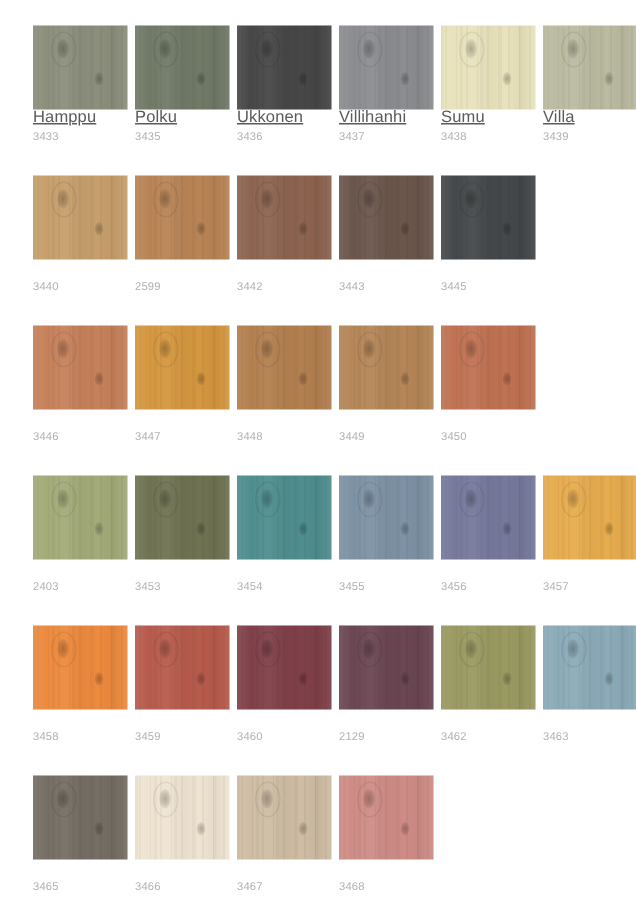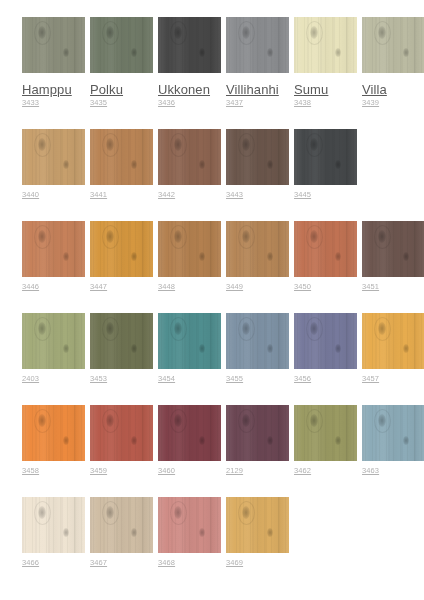--- a/index.html
+++ b/index.html
@@ -90,41 +90,40 @@
 
   .knot-ring {
     position: absolute;
     left: 12px; top: 4px;
     width: 17px; height: 24px;
     border-radius: 50%;
     border: 1px solid rgba(0,0,0,0.07);
   }
 
   .swatch-name {
-    font-size: 13px;
+    font-size: 11px;
     line-height: 10px;
     color: #5a5a5a;
     text-decoration: underline;
-    margin-top: 12px;
+    margin-top: 0;
     white-space: nowrap;
     letter-spacing: 0.1px;
     cursor: pointer;
   }
 
   .swatch-code {
     font-size: 7.5px;
     line-height: 10px;
     color: #b2b2b2;
-    text-decoration: underline;
     margin-top: 3px;
     letter-spacing: 0.1px;
     cursor: pointer;
   }
 
-  .swatch-code.no-name { margin-top: 5px; }
+  .swatch-code.no-name { margin-top: 13px; }
 </style>
 </head>
 <body>
 
 <div class="palette">
     <div class="swatch-row">
       <div class="swatch-cell">
         <div class="swatch-chip" title="3433" style="background: rgb(140, 143, 124);">
           <div class="grain-light"></div>
           <div class="grain"></div>
@@ -203,21 +202,21 @@
         <a class="swatch-code no-name">3440</a>
       </div>
       <div class="swatch-cell">
         <div class="swatch-chip" title="3441" style="background: rgb(185, 132, 85);">
           <div class="grain-light"></div>
           <div class="grain"></div>
           <div class="knot-ring"></div>
           <div class="knot knot-a"></div>
           <div class="knot knot-b"></div>
         </div>
-        <a class="swatch-code no-name">3441</a>
+        <a class="swatch-code no-name">2599</a>
       </div>
       <div class="swatch-cell">
         <div class="swatch-chip" title="3442" style="background: rgb(141, 100, 80);">
           <div class="grain-light"></div>
           <div class="grain"></div>
           <div class="knot-ring"></div>
           <div class="knot knot-a"></div>
           <div class="knot knot-b"></div>
         </div>
         <a class="swatch-code no-name">3442</a>
@@ -287,30 +286,20 @@
       <div class="swatch-cell">
         <div class="swatch-chip" title="3450" style="background: rgb(192, 114, 83);">
           <div class="grain-light"></div>
           <div class="grain"></div>
           <div class="knot-ring"></div>
           <div class="knot knot-a"></div>
           <div class="knot knot-b"></div>
         </div>
         <a class="swatch-code no-name">3450</a>
       </div>
-      <div class="swatch-cell">
-        <div class="swatch-chip" title="3451" style="background: rgb(109, 86, 79);">
-          <div class="grain-light"></div>
-          <div class="grain"></div>
-          <div class="knot-ring"></div>
-          <div class="knot knot-a"></div>
-          <div class="knot knot-b"></div>
-        </div>
-        <a class="swatch-code no-name">3451</a>
-      </div>
     </div>
     <div class="swatch-row">
       <div class="swatch-cell">
         <div class="swatch-chip" title="3452" style="background: rgb(163, 171, 121);">
           <div class="grain-light"></div>
           <div class="grain"></div>
           <div class="knot-ring"></div>
           <div class="knot knot-a"></div>
           <div class="knot knot-b"></div>
         </div>
@@ -424,20 +413,30 @@
           <div class="grain"></div>
           <div class="knot-ring"></div>
           <div class="knot knot-a"></div>
           <div class="knot knot-b"></div>
         </div>
         <a class="swatch-code no-name">3463</a>
       </div>
     </div>
     <div class="swatch-row">
       <div class="swatch-cell">
+        <div class="swatch-chip" title="3465" style="background: rgb(117, 110, 100);">
+          <div class="grain-light"></div>
+          <div class="grain"></div>
+          <div class="knot-ring"></div>
+          <div class="knot knot-a"></div>
+          <div class="knot knot-b"></div>
+        </div>
+        <a class="swatch-code no-name">3465</a>
+      </div>
+      <div class="swatch-cell">
         <div class="swatch-chip" title="3466" style="background: rgb(239, 228, 210);">
           <div class="grain-light"></div>
           <div class="grain"></div>
           <div class="knot-ring"></div>
           <div class="knot knot-a"></div>
           <div class="knot knot-b"></div>
         </div>
         <a class="swatch-code no-name">3466</a>
       </div>
       <div class="swatch-cell">
@@ -453,24 +452,14 @@
       <div class="swatch-cell">
         <div class="swatch-chip" title="3468" style="background: rgb(207, 140, 134);">
           <div class="grain-light"></div>
           <div class="grain"></div>
           <div class="knot-ring"></div>
           <div class="knot knot-a"></div>
           <div class="knot knot-b"></div>
         </div>
         <a class="swatch-code no-name">3468</a>
       </div>
-      <div class="swatch-cell">
-        <div class="swatch-chip" title="3469" style="background: rgb(219, 173, 98);">
-          <div class="grain-light"></div>
-          <div class="grain"></div>
-          <div class="knot-ring"></div>
-          <div class="knot knot-a"></div>
-          <div class="knot knot-b"></div>
-        </div>
-        <a class="swatch-code no-name">3469</a>
-      </div>
     </div>
   </div>
 
 </body></html>

